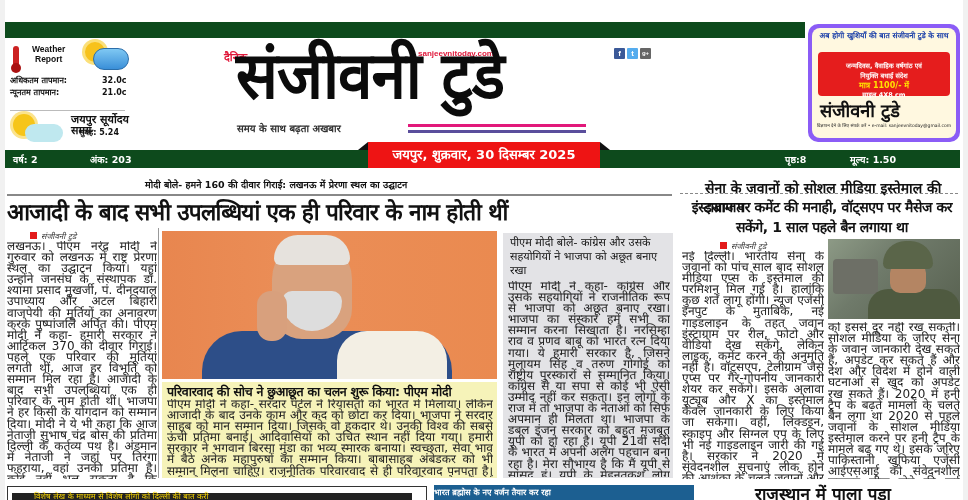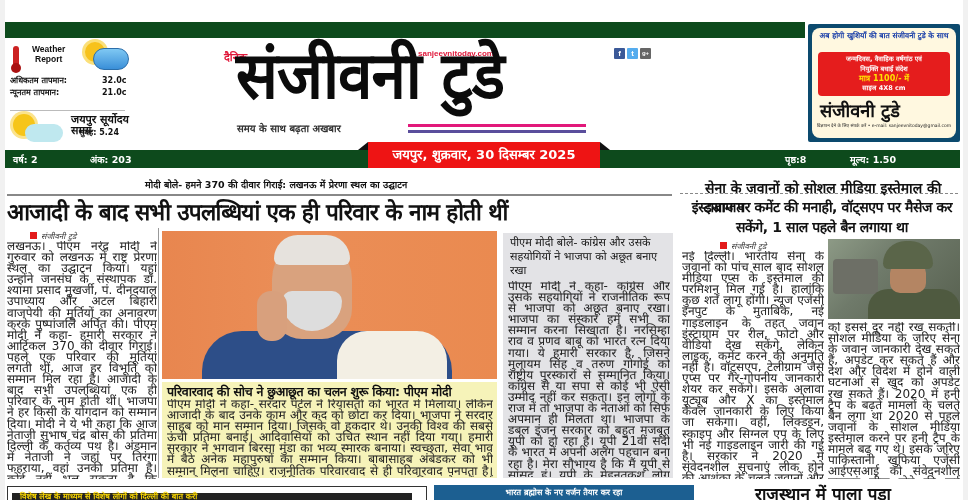--- a/index.html
+++ b/index.html
@@ -23,24 +23,24 @@
   
   .daink{position:absolute;left:224px;top:49px;color:#e0183a;font-weight:bold;font-size:11px}
   .site{position:absolute;left:418px;top:49px;color:#e0183a;font-weight:bold;font-size:8px;font-family:"Liberation Sans",sans-serif}
   .social{position:absolute;left:614px;top:48px;display:flex;gap:2px}
   .social span{width:11px;height:11px;display:inline-block;font-size:8px;color:#fff;text-align:center;line-height:11px;font-weight:bold;border-radius:1px;font-family:"Liberation Sans",sans-serif}
   .mast-title{position:absolute;left:236px;top:36px;font-size:62px;font-weight:900;letter-spacing:-1px;line-height:80px;transform:scaleY(1.05);font-family:"DejaVu Sans",sans-serif;color:#0b0b0b}
   .tagline{position:absolute;left:237px;top:121px;font-size:10px;color:#333;font-weight:bold}
   .line1{position:absolute;left:408px;top:124px;width:178px;height:3px;background:#e2187a}
   .line2{position:absolute;left:408px;top:130px;width:178px;height:3px;background:#5a4e9c}
   
-  .ad{position:absolute;left:808px;top:24px;width:152px;height:118px;background:#0c4a6e;border-radius:2px;padding:4px}
+  .ad{position:absolute;left:808px;top:24px;width:152px;height:118px;background:#8b5cf6;border-radius:10px;padding:4px}
   .ad-in{width:100%;height:100%;background:#fff8e0;border-radius:8px;position:relative;overflow:hidden}
   .ad-h{color:#1a3ea8;font-weight:bold;font-size:7.5px;text-align:center;line-height:10px;padding-top:3px}
-  .ad-red{position:absolute;left:6px;top:24px;width:132px;height:44px;background:#e51d1d;border-radius:4px;color:#fff;font-size:6.5px;text-align:center;line-height:9.5px;padding-top:3px;font-weight:bold}
+  .ad-red{position:absolute;left:6px;top:24px;width:132px;height:44px;background:#e51d1d;border-radius:4px;color:#fff;font-size:6.5px;text-align:center;line-height:9.5px;padding-top:10px;font-weight:bold}
   .ad-red .yel{color:#ffe100;font-size:8px}
   .ad-logo{position:absolute;left:8px;top:70px;font-size:18px;font-weight:900;color:#111}
   .ad-foot{position:absolute;left:4px;top:95px;width:136px;font-size:4.5px;line-height:5.5px;text-align:center;color:#222}
   
   .infobar{position:absolute;left:5px;top:150px;width:955px;height:18px;background:#0d4a1c;color:#fff;font-size:9.5px;font-weight:bold;display:flex;align-items:center}
   .infobar .l{position:absolute;left:8px}
   .infobar .l2{position:absolute;left:85px}
   .infobar .r1{position:absolute;left:780px}
   .infobar .r2{position:absolute;left:845px}
   .datebox{position:absolute;left:368px;top:142px;width:232px;height:26px;background:#ee1414;color:#fff;font-size:13px;font-weight:bold;text-align:center;line-height:26px}
@@ -69,22 +69,22 @@
   .yel-head{position:absolute;left:167px;top:383px;font-size:12.5px;font-weight:bold;letter-spacing:-0.3px;white-space:nowrap}
   .photo-army{position:absolute;left:828px;top:239px;width:132px;height:80px;background:linear-gradient(135deg,#8d9a86,#6f7a6a 40%,#57604f);overflow:hidden}
   .army-helmet{position:absolute;left:55px;top:2px;width:50px;height:28px;border-radius:25px 25px 6px 6px;background:#5a6549}
   .army-face{position:absolute;left:62px;top:24px;width:36px;height:30px;border-radius:10px;background:#b48563}
   .army-body{position:absolute;left:40px;top:50px;width:92px;height:40px;border-radius:20px 20px 0 0;background:#4f5a40}
   .army-truck{position:absolute;left:5px;top:20px;width:45px;height:35px;background:#6d6f66;border-radius:4px}
   .vline{position:absolute;width:1px;background:#999}
   
   .bot-left{position:absolute;left:7px;top:486px;width:420px;height:16px;border:1px solid #333;border-bottom:none}
   .bot-left-inner{position:absolute;left:12px;top:493px;width:400px;height:10px;background:#222}
-  .bot-left-text{position:absolute;left:20px;top:490px;font-size:8px;color:#f7d400;font-weight:bold;white-space:nowrap}
-  .bot-mid{position:absolute;left:434px;top:485px;width:260px;height:15px;background:#1c5f91;color:#fff;font-size:8px;text-align:center;line-height:15px;font-weight:bold}
+  .bot-left-text{position:absolute;left:34px;top:490px;font-size:8px;color:#f7d400;font-weight:normal;white-space:nowrap}
+  .bot-mid{position:absolute;left:434px;top:485px;width:260px;height:15px;background:#1c5f91;color:#fff;font-size:8px;line-height:15px;font-weight:bold}
   .bot-right{position:absolute;left:755px;top:482px;font-size:17px;font-weight:bold;white-space:nowrap}
 </style>
 </head>
 <body>
 
 <div class="page"></div>
 <div class="topbar"></div>
 
 <div class="weather">
   <div class="thermo"></div>
@@ -136,21 +136,21 @@
 </div>
 
 <div class="infobar">
   <span class="l">वर्ष: 2</span>
   <span class="l2">अंक: 203</span>
   <span class="r1">पृष्ठ:8</span>
   <span class="r2">मूल्य: 1.50</span>
 </div>
 <div class="datebox">जयपुर, शुक्रवार, 30 दिसम्बर 2025</div>
 
-<div class="kicker">मोदी बोले- हमने 370 की दीवार गिराई: लखनऊ में प्रेरणा स्थल का उद्घाटन</div>
+<div class="kicker">मोदी बोले- हमने 160 की दीवार गिराई: लखनऊ में प्रेरणा स्थल का उद्घाटन</div>
 <div class="kicker-line"></div>
 <div class="side-kicker">सेना के जवानों को सोशल मीडिया इस्तेमाल की इजाजत</div>
 <div class="side-kicker-line"></div>
 
 <div class="main-head">आजादी के बाद सभी उपलब्धियां एक ही परिवार के नाम होती थीं</div>
 <div class="side-head">इंस्टाग्राम पर कमेंट की मनाही, वॉट्सएप पर मैसेज कर सकेंगे, 1 साल पहले बैन लगाया था</div>
 
 <div class="byline" style="left:30px;top:230px">
   <span class="sq"></span>
   <span>संजीवनी टुडे</span>

